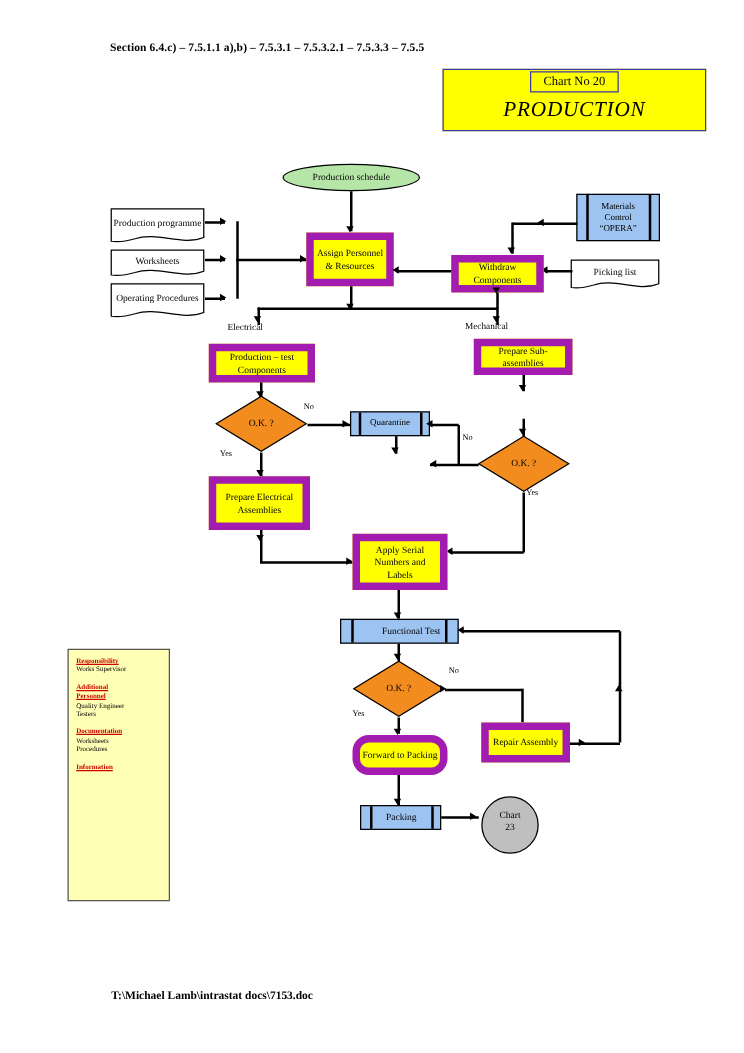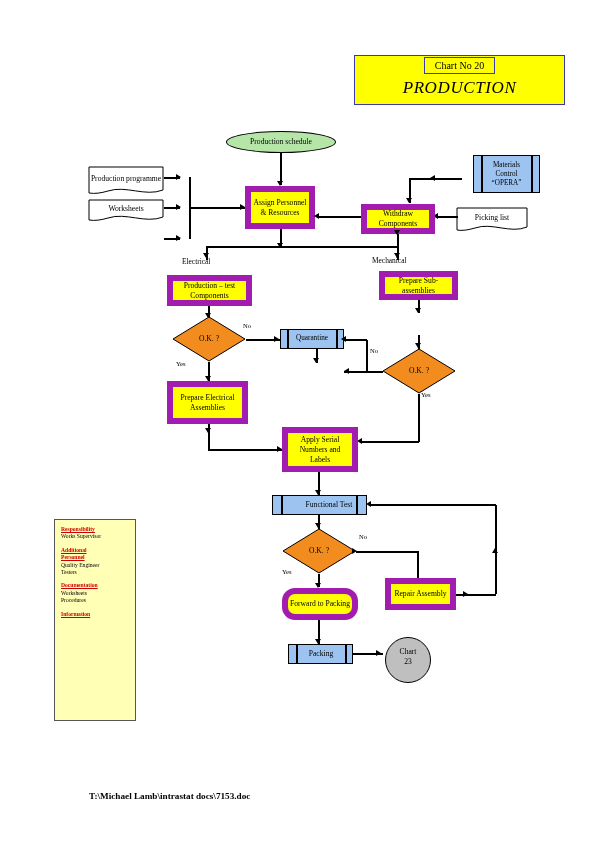--- a/index.html
+++ b/index.html
@@ -159,20 +159,21 @@
   .arr-d { border-left: 3.6px solid transparent; border-right: 3.6px solid transparent; border-top: 5px solid #000; }
   .arr-u { border-left: 3.6px solid transparent; border-right: 3.6px solid transparent; border-bottom: 5px solid #000; }
   .arr-r { border-top: 3.6px solid transparent; border-bottom: 3.6px solid transparent; border-left: 5px solid #000; }
   .arr-l { border-top: 3.6px solid transparent; border-bottom: 3.6px solid transparent; border-right: 5px solid #000; }
 </style>
 </head>
 <body>
 
 <div id="page">
 
+  <div class="abs hdr-section">Section 6.4.c) – 7.5.1.1 a),b) – 7.5.3.1 – 7.5.3.2.1 – 7.5.3.3 – 7.5.5</div>
 
   <div class="abs title-box"></div>
   <div class="abs title-chartno">Chart No 20</div>
   <div class="abs title-main">PRODUCTION</div>
 
   <div class="abs oval node" style="left:226px; top:131px; width:110px; height:22px;">Production schedule</div>
 
   <div class="abs ln lnv" style="left:280px; top:153px; height:32px;"></div>
   <div class="abs arr arr-d" style="left:277px; top:181px;"></div>
 
@@ -183,36 +184,42 @@
     <div class="doc-text">Production programme</div>
   </div>
 
   <div class="abs docshape" style="left:88px; top:199px; width:76px; height:24px;">
     <svg width="76" height="24" viewBox="0 0 76 24" aria-hidden="true">
       <path d="M1,1 L75,1 L75,18 C57,25 38,13 20,19 C13,21 7,22 1,21 Z" fill="#ffffff" stroke="#000000" stroke-width="1"></path>
     </svg>
     <div class="doc-text">Worksheets</div>
   </div>
 
+  <div class="abs docshape" style="left:88px; top:226px; width:76px; height:30px;">
+    <svg width="76" height="30" viewBox="0 0 76 30" aria-hidden="true">
+      <path d="M1,1 L75,1 L75,24 C57,31 38,19 20,25 C13,27 7,28 1,27 Z" fill="#ffffff" stroke="#000000" stroke-width="1"></path>
+    </svg>
+    <div class="doc-text">Operating Procedures</div>
+  </div>
 
   <div class="abs ln lnh" style="left:164px; top:177px; width:16px;"></div>
   <div class="abs arr arr-r" style="left:176px; top:174px;"></div>
   <div class="abs ln lnh" style="left:164px; top:207px; width:16px;"></div>
   <div class="abs arr arr-r" style="left:176px; top:204px;"></div>
   <div class="abs ln lnh" style="left:164px; top:238px; width:16px;"></div>
   <div class="abs arr arr-r" style="left:176px; top:235px;"></div>
 
   <div class="abs ln lnv" style="left:189px; top:177px; height:62px;"></div>
 
   <div class="abs ln lnh" style="left:189px; top:207px; width:56px;"></div>
   <div class="abs arr arr-r" style="left:240px; top:204px;"></div>
 
   <div class="abs proc node" style="left:245px; top:186px; width:70px; height:43px;">Assign Personnel &amp; Resources</div>
 
-  <div class="abs" style="left:461px; top:155px; width:67px; height:38px;margin-left:12px;">
+  <div class="abs" style="left:461px; top:155px; width:67px; height:38px;">
     <div class="abs ioblue" style="left:0; top:0; width:67px; height:38px;"></div>
     <div class="abs ln lnv" style="left:8px; top:1px; height:36px; background:#000;"></div>
     <div class="abs ln lnv" style="left:58px; top:1px; height:36px; background:#000;"></div>
     <div class="abs node" style="left:9px; top:0; width:49px; height:38px; font-size:7.2px; line-height:9px;">Materials Control “OPERA”</div>
   </div>
 
   <div class="abs ln lnh" style="left:410px; top:178px; width:52px;"></div>
   <div class="abs arr arr-l" style="left:430px; top:175px;"></div>
   <div class="abs ln lnv" style="left:409px; top:178px; height:25px;"></div>
   <div class="abs arr arr-d" style="left:406px; top:198px;"></div>

